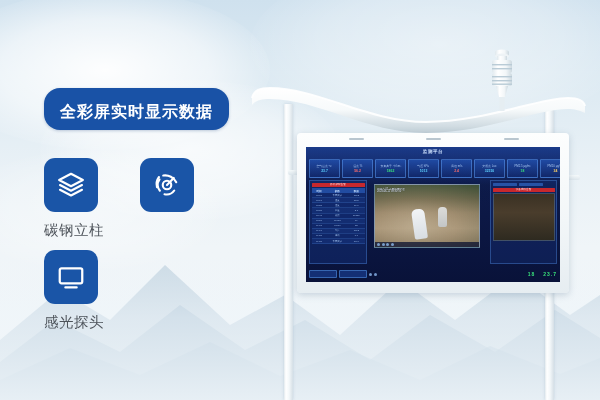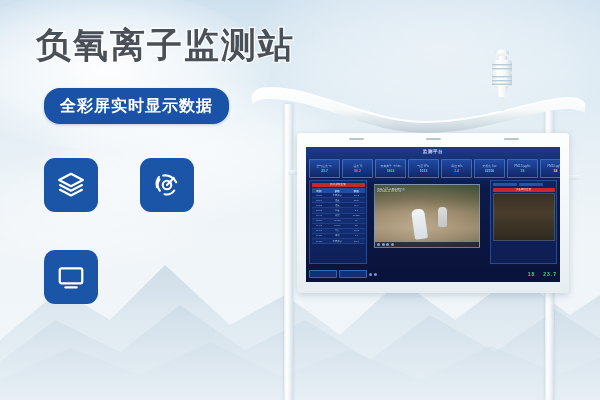--- a/index.html
+++ b/index.html
@@ -52,21 +52,21 @@
   }
 
   .badge {
     position: absolute;
     left: 44px; top: 88px;
     background: #1952a6;
     color: #ffffff;
     font-size: 16px;
     font-weight: bold;
     letter-spacing: 1px;
-    padding: 8px 16px 7px 16px;
+    padding: 14px 16px 7px 16px;
     border-radius: 16px;
     white-space: nowrap;
     box-shadow: 0 1px 3px rgba(20,60,120,.25);
   }
 
   
   .features {
     position: absolute;
     left: 44px; top: 158px;
     display: grid;
@@ -248,33 +248,33 @@
   <div class="cloud cloud-b"></div>
   <div class="cloud cloud-d"></div>
 
   <svg class="mountains" viewBox="0 0 600 230" preserveAspectRatio="none">
     <path d="M0,170 L60,120 L110,150 L165,95 L230,155 L285,125 L340,165 L400,110 L455,150 L515,105 L570,145 L600,125 L600,230 L0,230 Z" fill="#a9c1d4" opacity=".55"></path>
     <path d="M0,192 L55,150 L120,182 L180,135 L245,180 L305,150 L370,190 L430,145 L495,182 L555,140 L600,168 L600,230 L0,230 Z" fill="#9ab6cc" opacity=".5"></path>
     <path d="M0,210 L70,178 L140,205 L210,172 L280,206 L350,180 L420,210 L490,176 L560,204 L600,188 L600,230 L0,230 Z" fill="#8fafc8" opacity=".4"></path>
   </svg>
   <div class="haze"></div>
 
-  <div class="headline">负氧离子监测站</div>
   <div class="badge">全彩屏实时显示数据</div>
 
   <div class="features">
 
     <div class="feature">
       <div class="feat-icon">
         <svg width="30" height="30" viewBox="0 0 24 24" fill="none" stroke="#ffffff" stroke-width="1.7" stroke-linejoin="round" stroke-linecap="round">
           <path d="M12 3 L21.5 8 L12 13 L2.5 8 Z"></path>
           <path d="M3.2 12 L12 16.6 L20.8 12"></path>
           <path d="M3.2 15.8 L12 20.4 L20.8 15.8"></path>
         </svg>
       </div>
+      <div class="feat-label">碳钢立柱</div>
     </div>
 
     <div class="feature">
       <div class="feat-icon">
         <svg width="30" height="30" viewBox="0 0 24 24" fill="none" stroke="#ffffff" stroke-width="1.7" stroke-linecap="round">
           <circle cx="12" cy="12" r="3.4"></circle>
           <path d="M12 12 L17.4 6.4"></path>
           <path d="M6.3 16.6 A7.6 7.6 0 0 1 6.0 7.6"></path>
           <path d="M17.8 16.4 A7.6 7.6 0 0 1 10.0 19.4"></path>
           <path d="M9.0 4.4 A9.8 9.8 0 0 1 19.4 9.8"></path>
@@ -283,20 +283,21 @@
       </div>
     </div>
 
     <div class="feature">
       <div class="feat-icon">
         <svg width="30" height="30" viewBox="0 0 24 24" fill="none" stroke="#ffffff" stroke-width="1.8" stroke-linejoin="round" stroke-linecap="round">
           <rect x="3" y="5" width="18" height="12" rx="1.4"></rect>
           <path d="M7.5 20.3 L16.5 20.3"></path>
         </svg>
       </div>
+      <div class="feat-label">感光探头</div>
     </div>
 
 
   </div>
 
   <div class="station">
 
     <div class="post post-left"></div>
     <div class="post post-right"></div>
 

